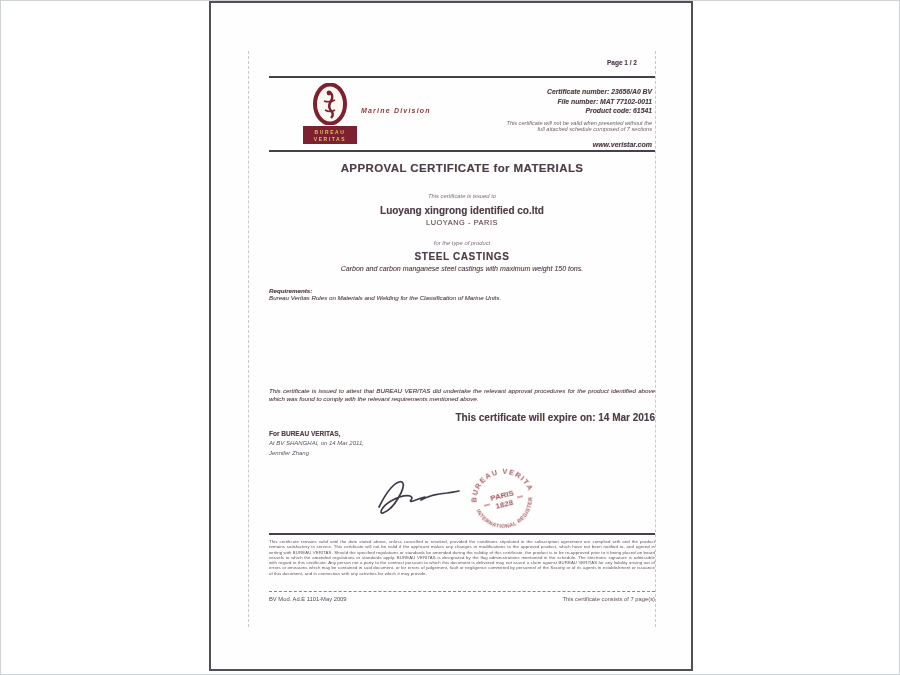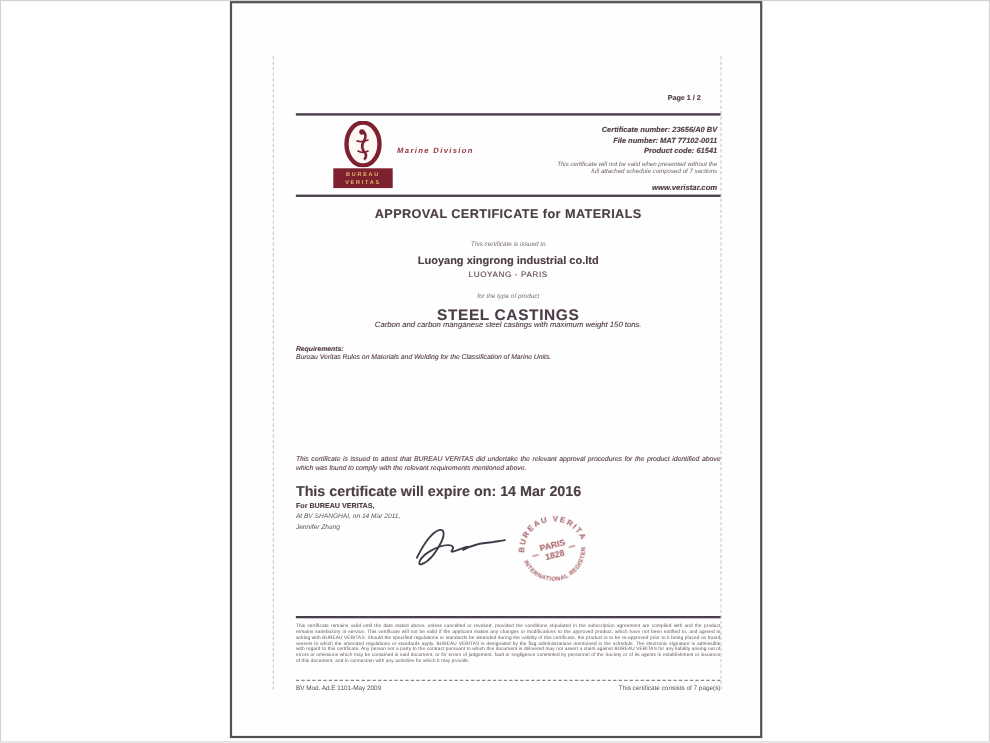--- a/index.html
+++ b/index.html
@@ -9,21 +9,21 @@
     box-sizing:border-box;border:1px solid #cfd2d4;
   }
   .page{
     position:absolute;left:208px;top:0px;width:480px;height:666px;
     border:2px solid #515155;background:#fffefe;
   }
   .guide{position:absolute;top:48px;height:576px;width:0;border-left:1px dashed #c3cbd1;}
   .guide.left{left:37px;}
   .guide.right{left:444px;}
   .content{position:absolute;left:58px;top:0;width:386px;height:666px;}
-  .content>div{position:absolute;width:386px;box-sizing:border-box;margin-top:27px;}
+  .content>div{position:absolute;width:386px;box-sizing:border-box;}
   .txt{color:#47404a;text-shadow:0.4px 0 0.6px rgba(160,60,140,.28), -0.4px 0 0.6px rgba(190,160,40,.22);}
   .rule{height:2px;background:#454049;box-shadow:0 0 .5px rgba(150,50,120,.5);}
   .pagenum{top:56px;text-align:right;padding-right:18px;font-size:6.5px;font-weight:bold;}
   .rule-top{top:73px;}
   .rule-mid{top:147px;}
   .header-block{top:78px;height:66px;}
   .logo{position:absolute;left:34px;top:2px;width:54px;text-align:center;filter:blur(.3px);}
   .emblem{display:block;margin:0 auto;}
   .brandbox{margin-top:1px;background:#7d2130;color:#e5bd68;font-size:5px;font-weight:bold;
     letter-spacing:1.6px;line-height:6.5px;padding:3px 0 2px 0;}
@@ -31,26 +31,26 @@
     color:#96353f;letter-spacing:1.2px;filter:blur(.25px);}
   .meta{position:absolute;right:3px;top:6px;text-align:right;}
   .meta .row{font-size:6.8px;font-weight:bold;line-height:9.6px;font-style:italic;}
   .meta .note{font-size:5.6px;font-style:italic;line-height:6.6px;color:#6d6069;margin-top:4px;filter:blur(.3px);}
   .meta .site{font-size:7px;font-weight:bold;font-style:italic;margin-top:8px;}
   .title{top:159px;text-align:center;font-size:11.5px;font-weight:bold;letter-spacing:.4px;}
   .issuedto{top:190px;text-align:center;font-size:5.8px;font-style:italic;color:#7b6f77;filter:blur(.25px);}
   .company{top:202px;text-align:center;font-size:10px;font-weight:bold;}
   .location{top:215px;text-align:center;font-size:7.3px;letter-spacing:.6px;color:#554c55;}
   .typelabel{top:237px;text-align:center;font-size:5.8px;font-style:italic;color:#7b6f77;filter:blur(.25px);}
-  .product{top:248px;text-align:center;font-size:14px;font-weight:bold;letter-spacing:.6px;}
+  .product{top:248px;text-align:center;font-size:10px;font-weight:bold;letter-spacing:.6px;}
   .proddesc{top:262px;text-align:center;font-size:7px;font-style:italic;}
   .reqlabel{top:284px;font-size:6.2px;font-weight:bold;font-style:italic;}
   .reqtext{top:291px;font-size:6.2px;font-style:italic;}
   .attest{top:384px;font-size:6.2px;font-style:italic;line-height:7.6px;text-align:justify;filter:blur(.2px);}
-  .expiry{top:409px;text-align:left;font-size:13px;font-weight:bold;}
+  .expiry{top:409px;text-align:right;font-size:10px;font-weight:bold;}
   .forbv{top:427px;font-size:6.5px;font-weight:bold;}
   .placedate{top:437px;font-size:6px;font-style:italic;color:#5d5360;filter:blur(.25px);}
   .signame{top:447px;font-size:6px;font-style:italic;color:#5d5360;filter:blur(.25px);}
   .sig{position:absolute;left:96px;top:464px;width:110px;height:52px;filter:blur(.3px);}
   .stamp{position:absolute;left:196px;top:458px;width:76px;height:76px;transform:rotate(-14deg);
     filter:blur(.35px);opacity:.9;}
   .stamp text{fill:#97464b;font-family:"Liberation Sans",sans-serif;}
   .rule-bot{top:530px;}
   .fineprint{top:536px;font-size:4.3px;line-height:5.3px;text-align:justify;color:#5c5259;
     filter:blur(.35px);letter-spacing:.1px;}
@@ -101,21 +101,21 @@
           <div>full attached schedule composed of 7 sections</div>
         </div>
         <div class="site txt">www.veristar.com</div>
       </div>
     </div>
 
     <div class="rule rule-mid"></div>
 
     <div class="title txt">APPROVAL CERTIFICATE for MATERIALS</div>
     <div class="issuedto">This certificate is issued to</div>
-    <div class="company txt">Luoyang xingrong industrial co.ltd</div>
+    <div class="company txt">Luoyang xingrong identified co.ltd</div>
     <div class="location txt">LUOYANG - PARIS</div>
     <div class="typelabel">for the type of product</div>
     <div class="product txt">STEEL CASTINGS</div>
     <div class="proddesc txt">Carbon and carbon manganese steel castings with maximum weight 150 tons.</div>
     <div class="reqlabel txt">Requirements:</div>
     <div class="reqtext txt">Bureau Veritas Rules on Materials and Welding for the Classification of Marine Units.</div>
     <div class="attest txt">This certificate is issued to attest that BUREAU VERITAS did undertake the relevant approval procedures for the product identified above which was found to comply with the relevant requirements mentioned above.</div>
     <div class="expiry txt">This certificate will expire on: 14 Mar 2016</div>
     <div class="forbv txt">For BUREAU VERITAS,</div>
     <div class="placedate">At BV SHANGHAI, on 14 Mar 2011,</div>

